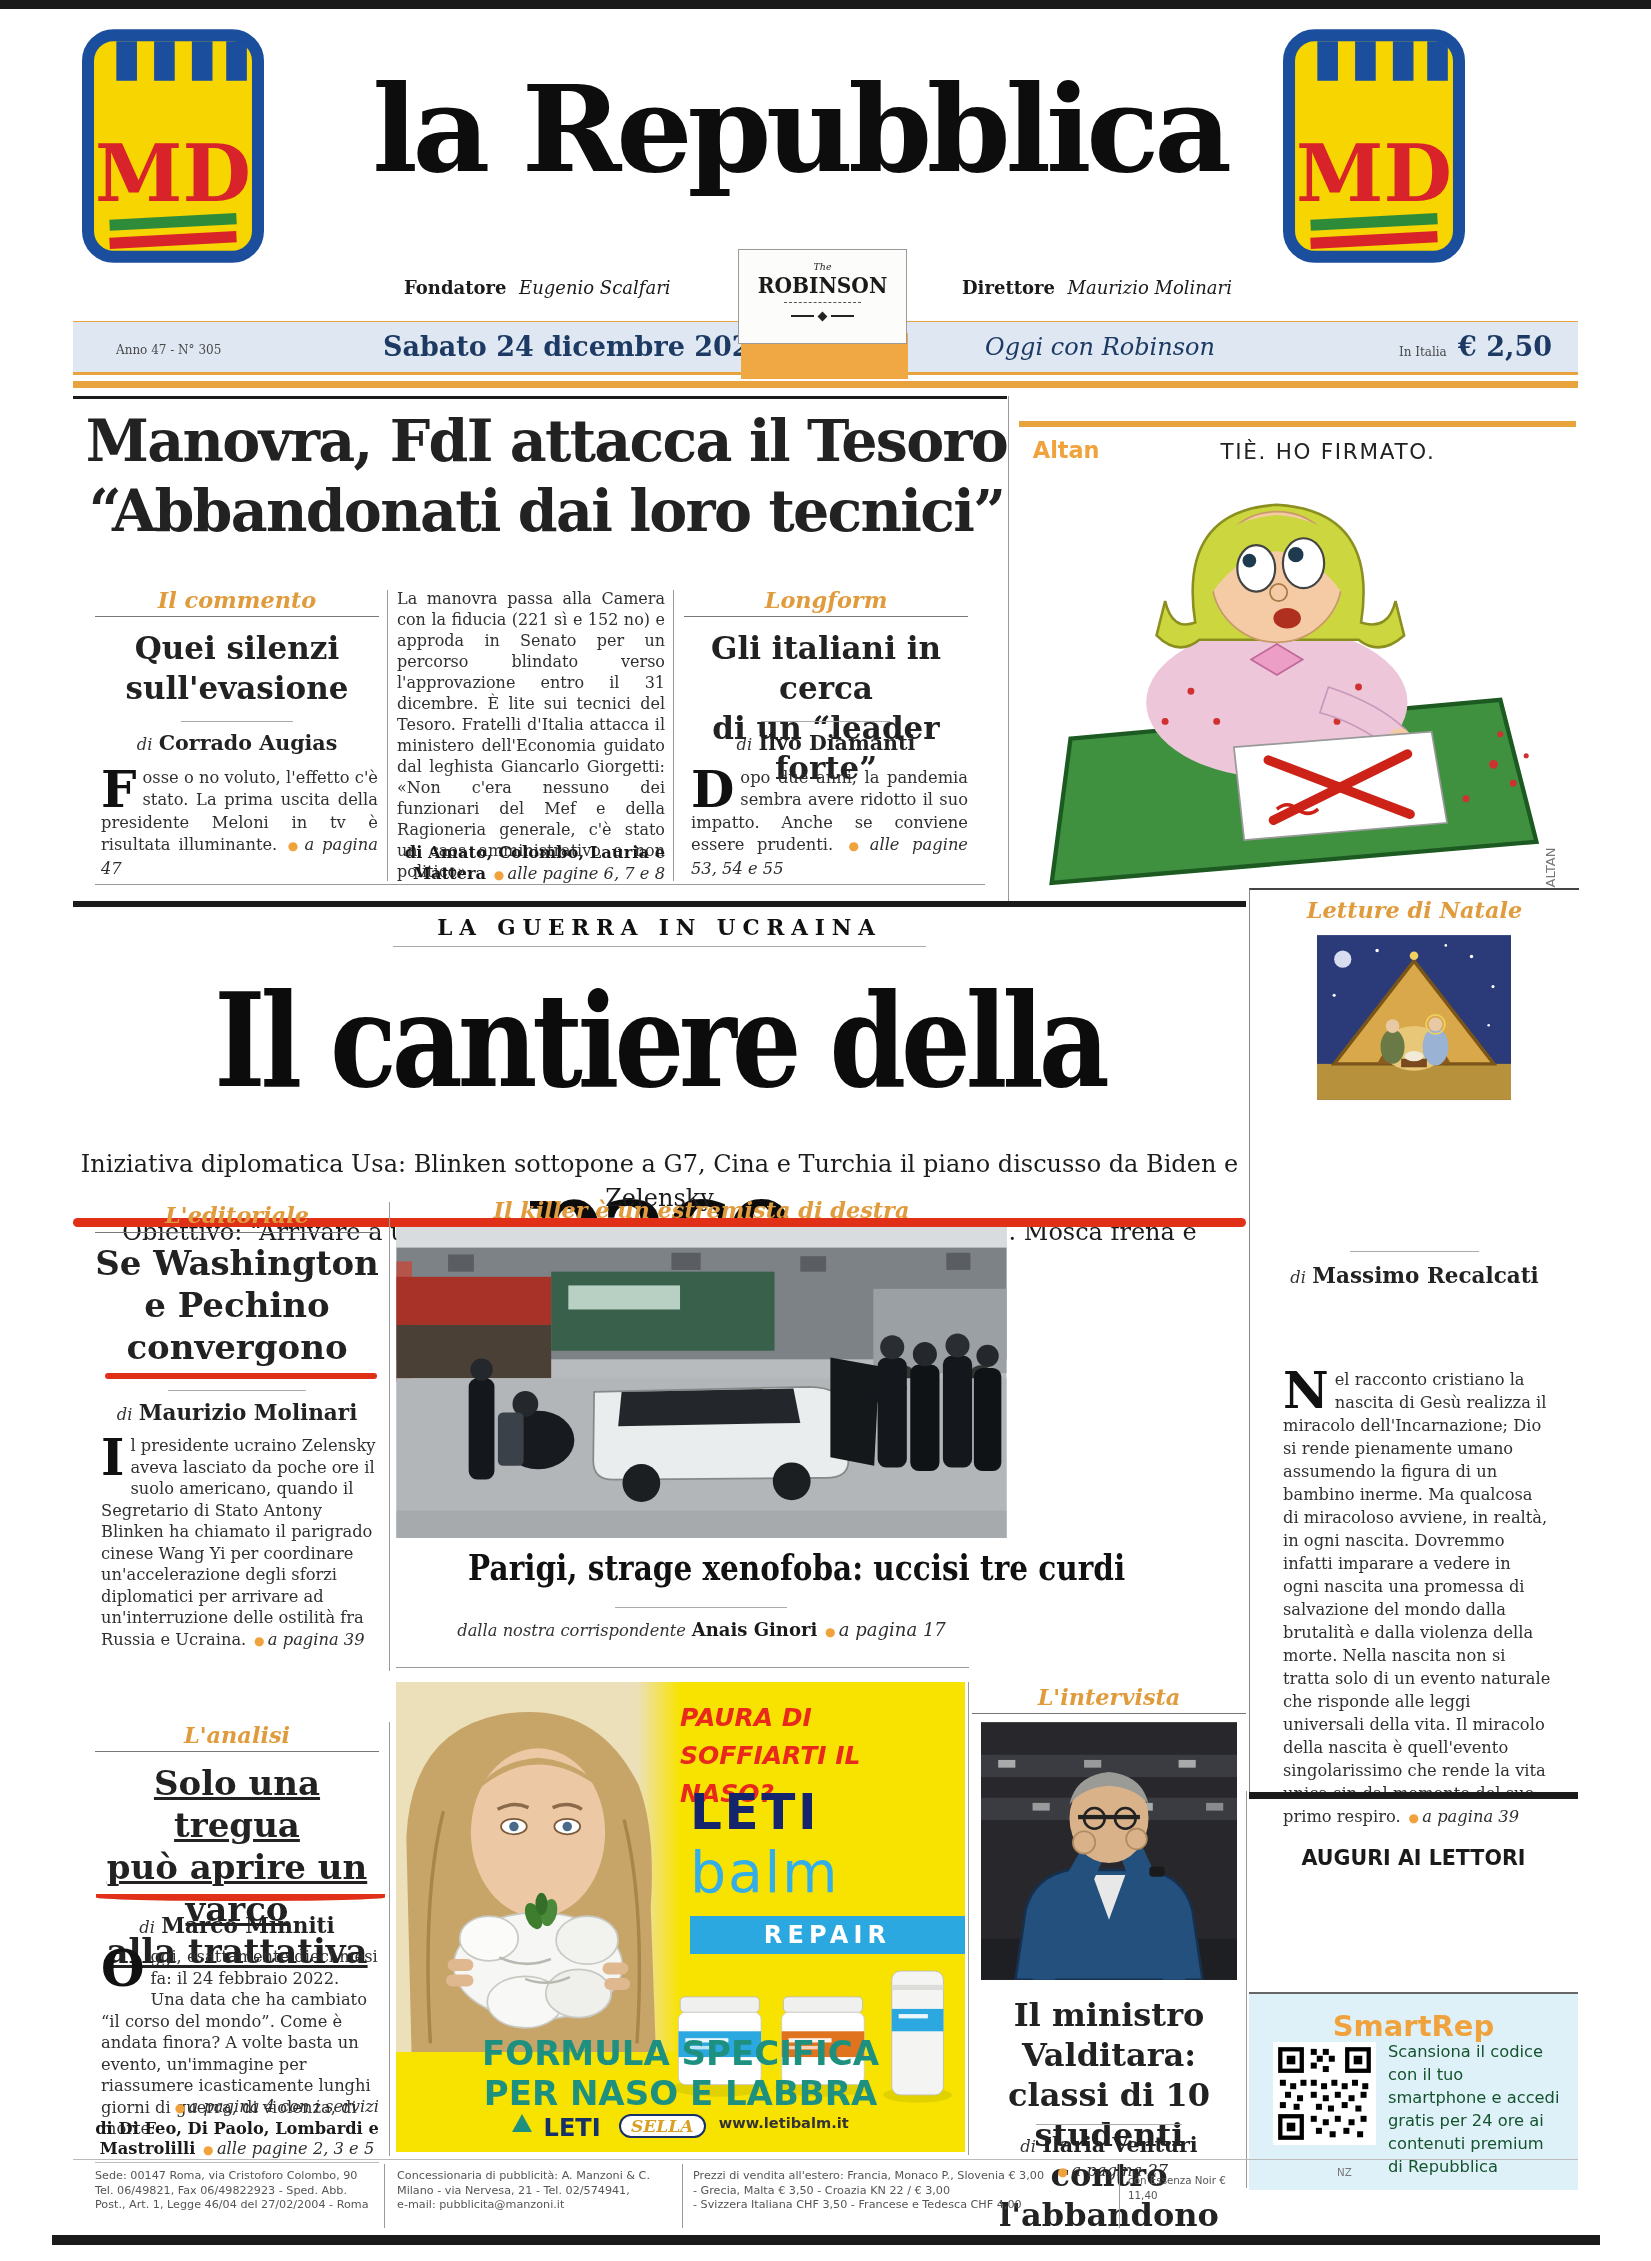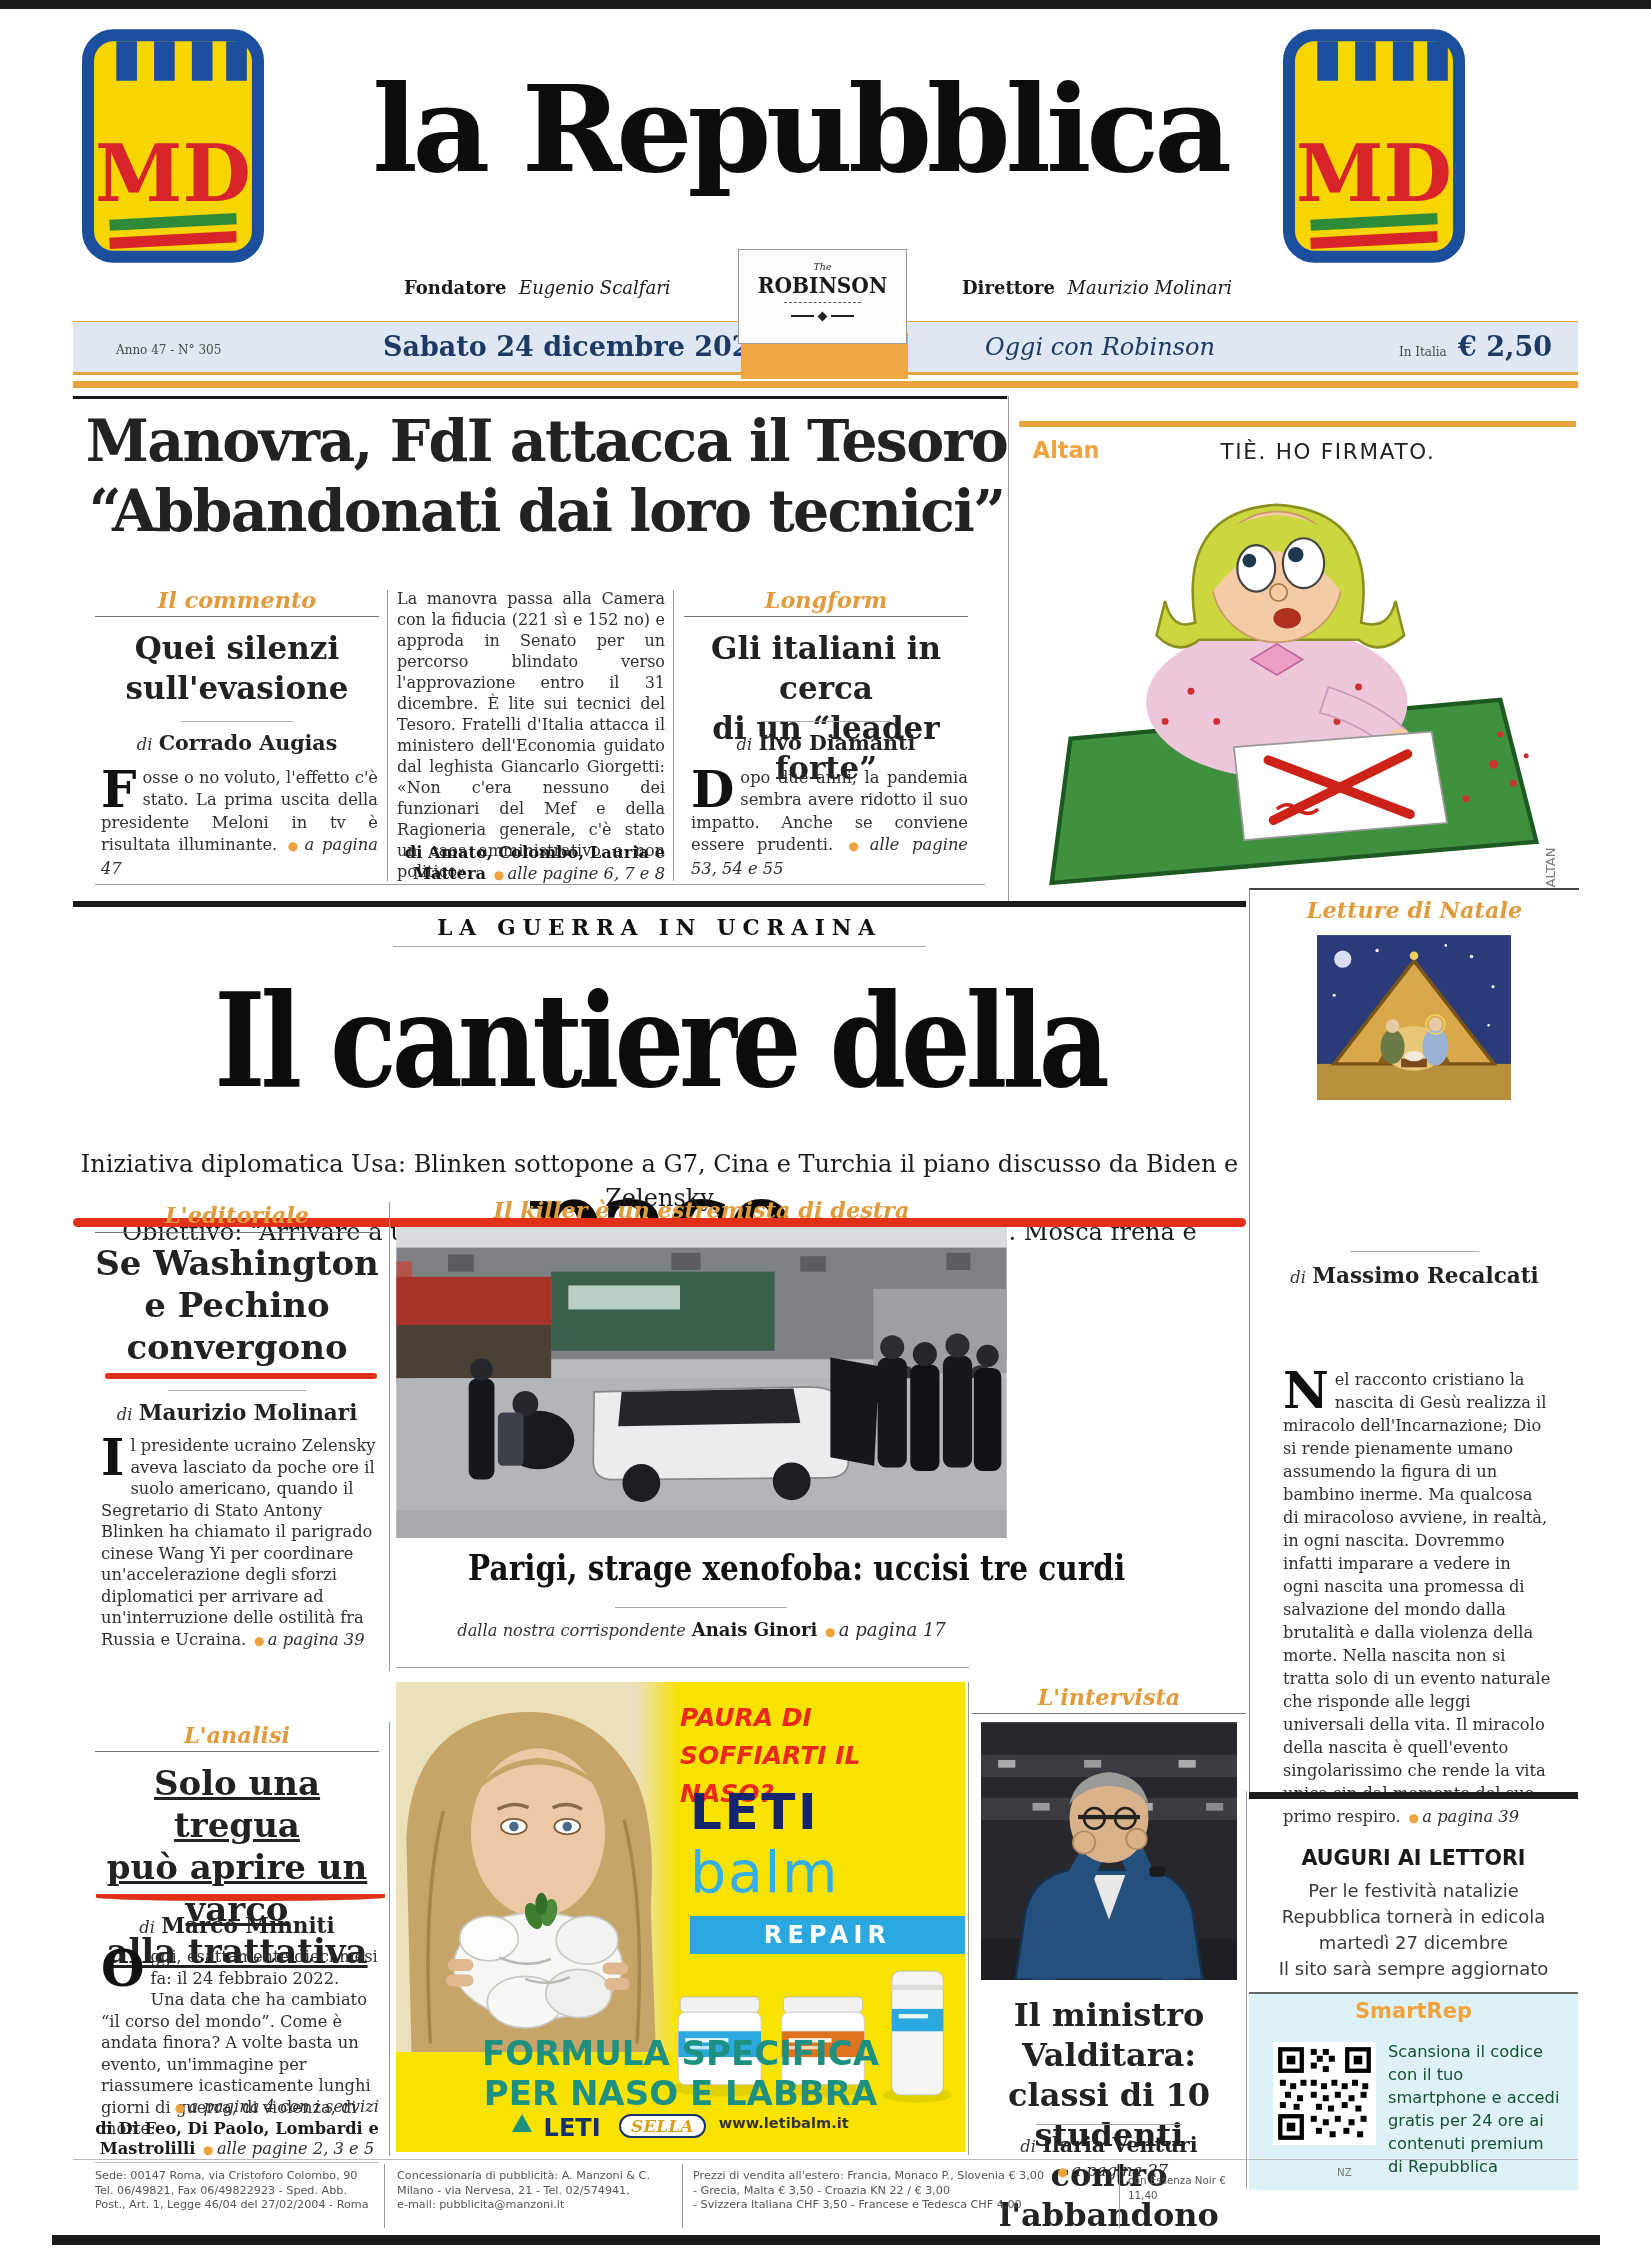--- a/index.html
+++ b/index.html
@@ -416,26 +416,22 @@
     <span class="bypre">di</span>
     <span class="aut" style="font-size:20.6px;">Ilaria Venturi</span>
   </div>
   <div class="abs ctr" style="left:972px;top:2161px;width:274px;font-size:16.3px;">
     <span class="bullet">●</span><span class="pref">a pagina 27</span>
   </div>
 
   <div class="vline" style="left:1246px;top:1791px;height:397px;"></div>
   <div class="blackbar" style="left:1249px;top:1792px;width:329px;height:6.9px;"></div>
   <div class="abs sans ctr" style="left:1249px;top:1846px;width:329px;font-size:20.6px;font-weight:bold;color:#1a1a1a;">AUGURI AI LETTORI</div>
-  <div class="abs sans ctr pl" style="left:1249px;top:1878px;width:329px;font-size:18px;line-height:26px;color:#3a3a3a;">Per le festività natalizie
-Repubblica tornerà in edicola
-martedì 27 dicembre
-Il sito sarà sempre aggiornato</div>
   <div class="abs" style="left:1249px;top:1992px;width:329px;height:196px;background:#def0f8;border-top:2.6px solid #666;">
-    <div class="abs sans ctr" style="left:0;top:5px;width:329px;font-size:21px;font-weight:bold;color:#f0a23c;">SmartRep</div>
+    <div class="abs sans ctr" style="left:0;top:15px;width:329px;font-size:29px;font-weight:bold;color:#f0a23c;">SmartRep</div>
     <svg class="abs" style="left:24px;top:48px;" width="103" height="103" viewBox="0 0 120 120">
       <rect width="120" height="120" fill="#fff"></rect>
       <rect x="6" y="6" width="30" height="30" fill="#000"></rect>
         <rect x="11" y="11" width="20" height="20" fill="#fff"></rect>
         <rect x="16" y="16" width="10" height="10" fill="#000"></rect>
       <rect x="84" y="6" width="30" height="30" fill="#000"></rect>
         <rect x="89" y="11" width="20" height="20" fill="#fff"></rect>
         <rect x="94" y="16" width="10" height="10" fill="#000"></rect>
       <rect x="6" y="84" width="30" height="30" fill="#000"></rect>
         <rect x="11" y="89" width="20" height="20" fill="#fff"></rect>

